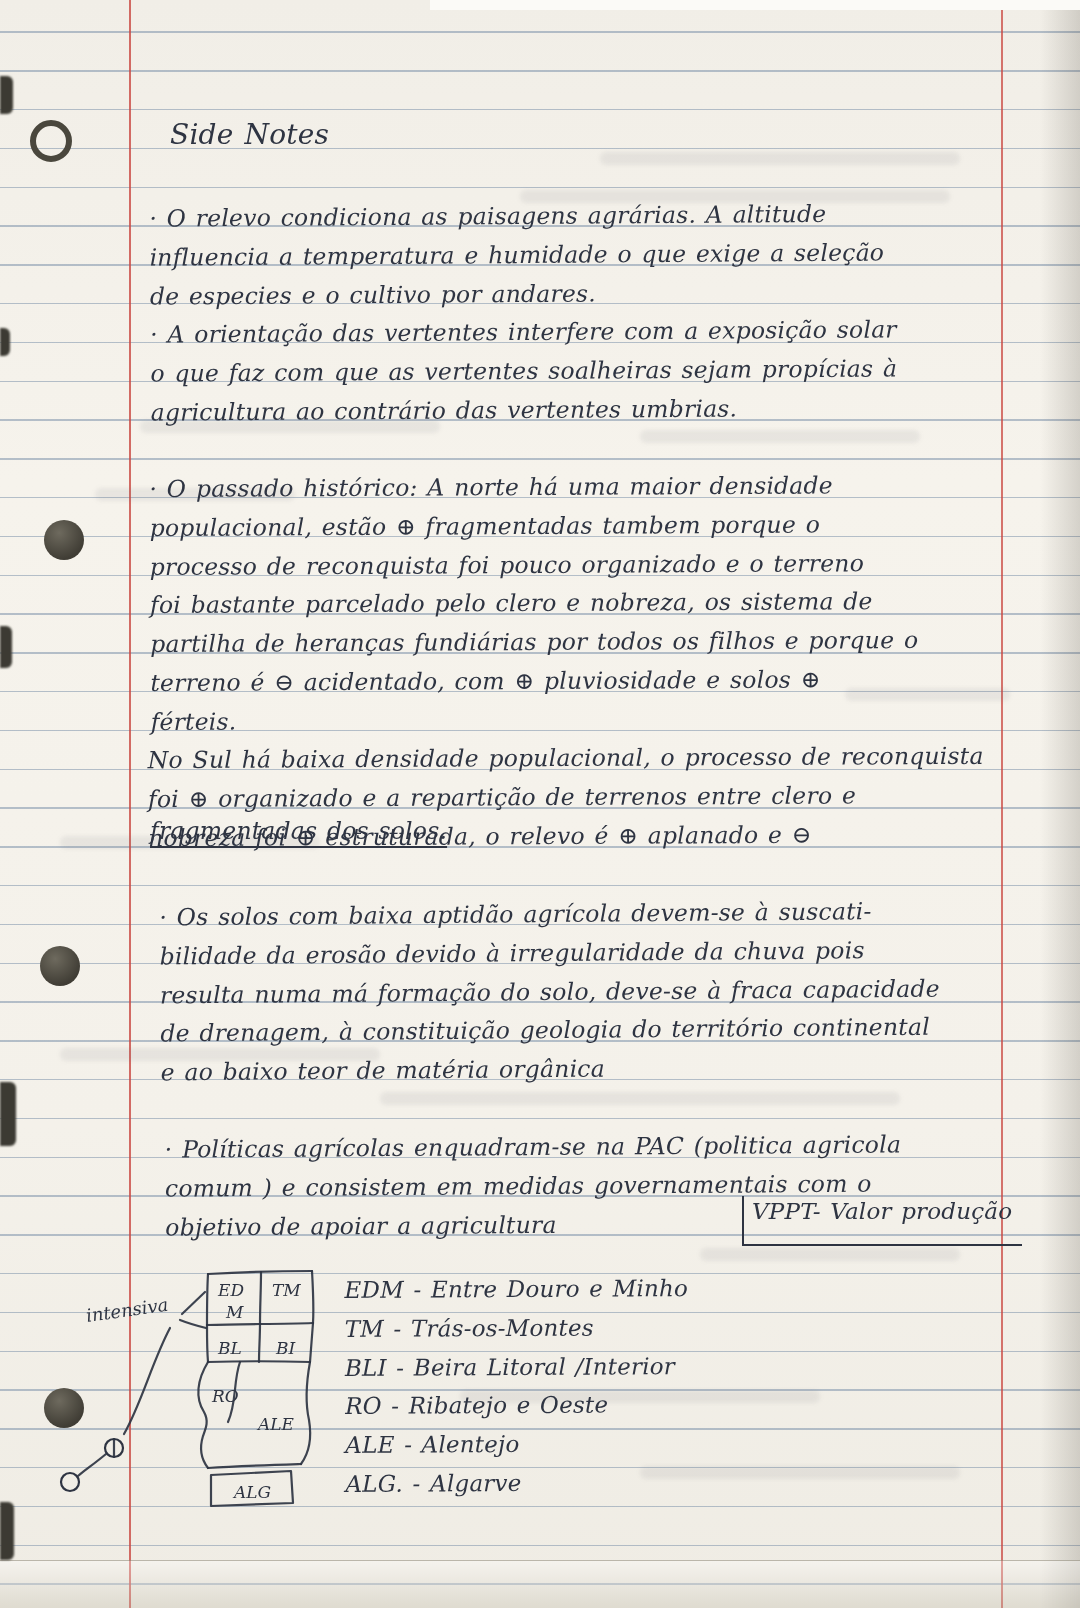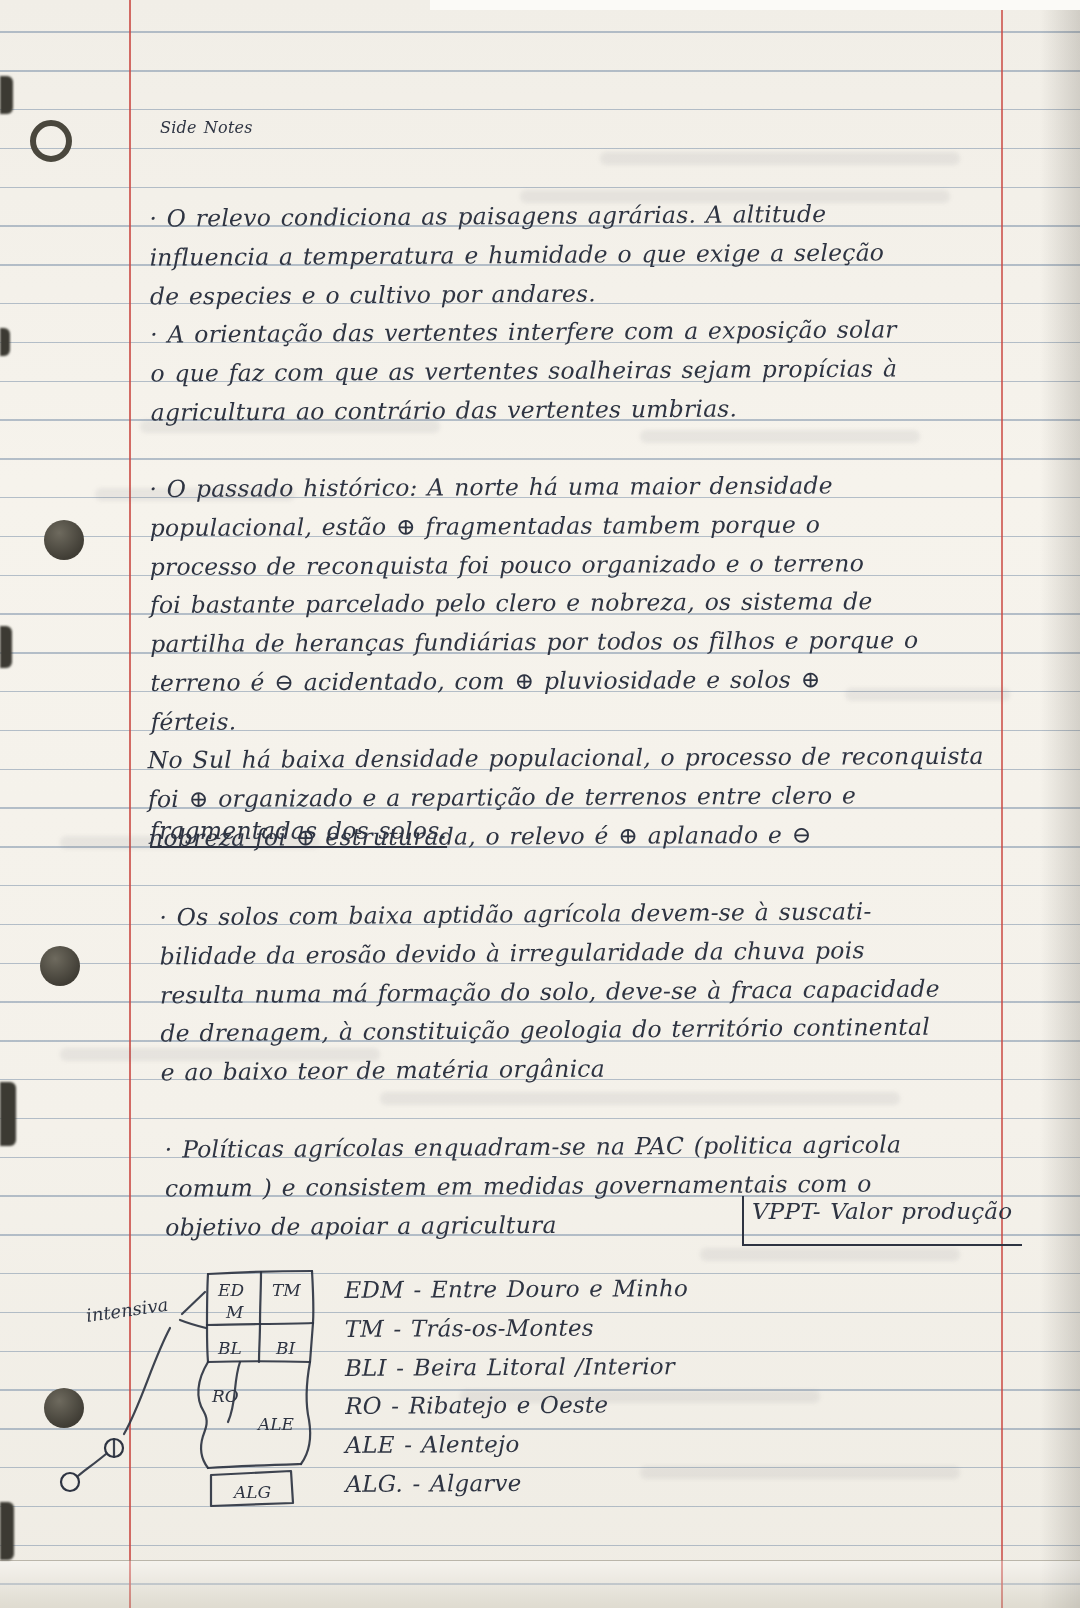--- a/index.html
+++ b/index.html
@@ -33,21 +33,21 @@
   .hole.ring{border:6px solid #4a473d;background:transparent;}
   .edge-mark{position:absolute;left:0;background:#3c3a33;border-radius:0 6px 6px 0;filter:blur(1px);}
   .smudge{position:absolute;height:13px;border-radius:7px;background:rgba(105,108,120,0.10);filter:blur(2px);}
   
   .hw{
     font-family:"DejaVu Serif", serif;font-style:italic;
     color:#2e3442;letter-spacing:0.2px;word-spacing:2px;
   }
   .para{position:absolute;line-height:38.8px;font-size:23.5px;white-space:nowrap;}
   .para > .hw-line{height:38.8px;}
-  .title{position:absolute;left:160px;top:118px;font-size:16px;}
+  .title{position:absolute;left:170px;top:118px;font-size:28px;}
   .p-relevo{left:150px;top:197px;transform:rotate(-0.4deg);}
   .p-passado{left:150px;top:468px;transform:rotate(-0.3deg);}
   .p-sul{left:148px;top:739px;transform:rotate(-0.3deg);}
   .p-sul-end{position:absolute;left:150px;top:817px;font-size:23.5px;
     text-decoration:underline;text-underline-offset:7px;}
   .p-solos{left:160px;top:895px;transform:rotate(-0.5deg);}
   .p-politicas{left:165px;top:1128px;transform:rotate(-0.4deg);}
   .vppt{position:absolute;left:742px;top:1196px;font-size:23px;
     border-left:2px solid #2e3442;border-bottom:2px solid #2e3442;
     padding:2px 10px 20px 8px;white-space:nowrap;}

